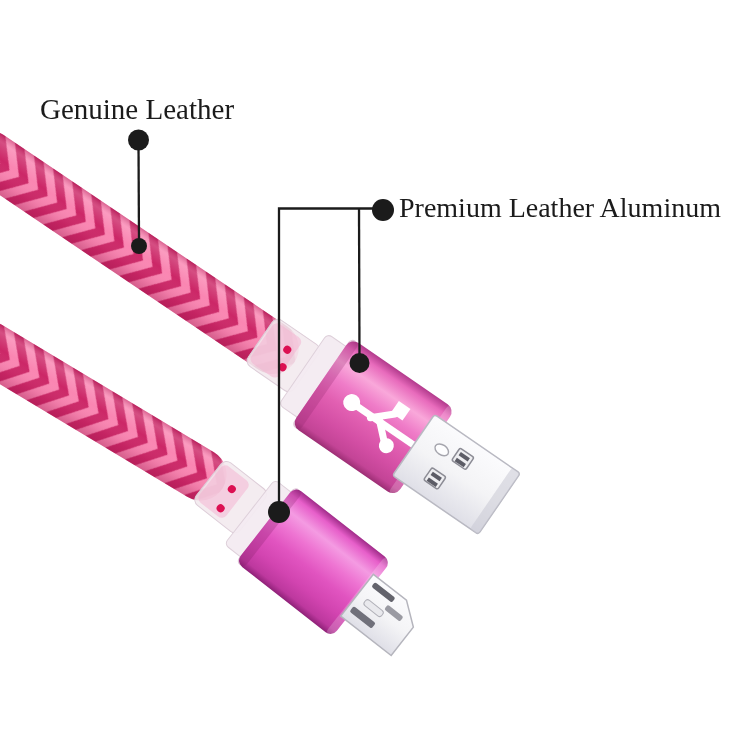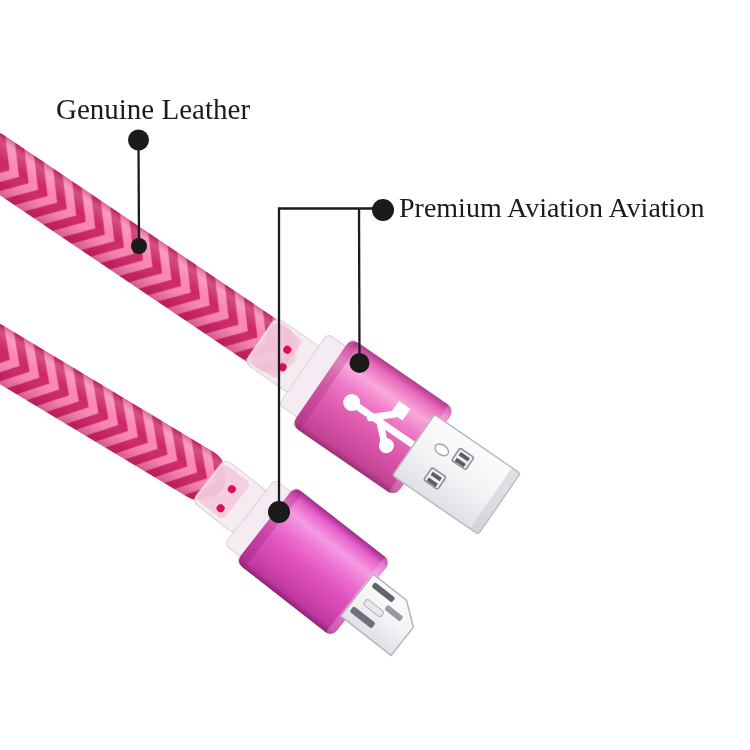--- a/index.html
+++ b/index.html
@@ -1,21 +1,21 @@
 <!DOCTYPE html>
 <html><head>
 <meta charset="utf-8">
 <style>
   html,body{margin:0;padding:0;background:#ffffff;}
   .stage{position:relative;width:750px;height:750px;background:#ffffff;overflow:hidden;
          font-family:"Liberation Serif","DejaVu Serif",serif;}
   .stage svg{position:absolute;left:0;top:0;}
   .callout{position:absolute;color:#1b1b1b;-webkit-font-smoothing:antialiased;}
   .callout .ln{white-space:nowrap;}
-  #genuine-label{left:56px;top:93px;font-size:29px;}
+  #genuine-label{left:40px;top:93px;font-size:29px;}
   #premium-label{left:399px;top:190px;font-size:28px;line-height:36px;}
 </style>
 </head>
 <body>
 
 <div class="stage">
 
 <svg width="750" height="750" viewBox="0 0 750 750">
   <defs>
 
@@ -153,16 +153,16 @@
     <line x1="359" y1="208.5" x2="359.5" y2="360" stroke="#1b1b1b" stroke-width="2.3"></line>
     <circle cx="383" cy="210" r="11" fill="#1b1b1b"></circle>
     <circle cx="359.5" cy="363" r="10" fill="#1b1b1b"></circle>
     <circle cx="279" cy="512" r="11" fill="#1b1b1b"></circle>
   </g>
 </svg>
 
 <div class="callout" id="genuine-label">Genuine Leather</div>
 
 <div class="callout" id="premium-label">
-  <div class="ln">Premium Aviation Aviation</div>
+  <div class="ln">Premium Leather Aluminum</div>
 </div>
 
 </div>
 
 </body></html>

